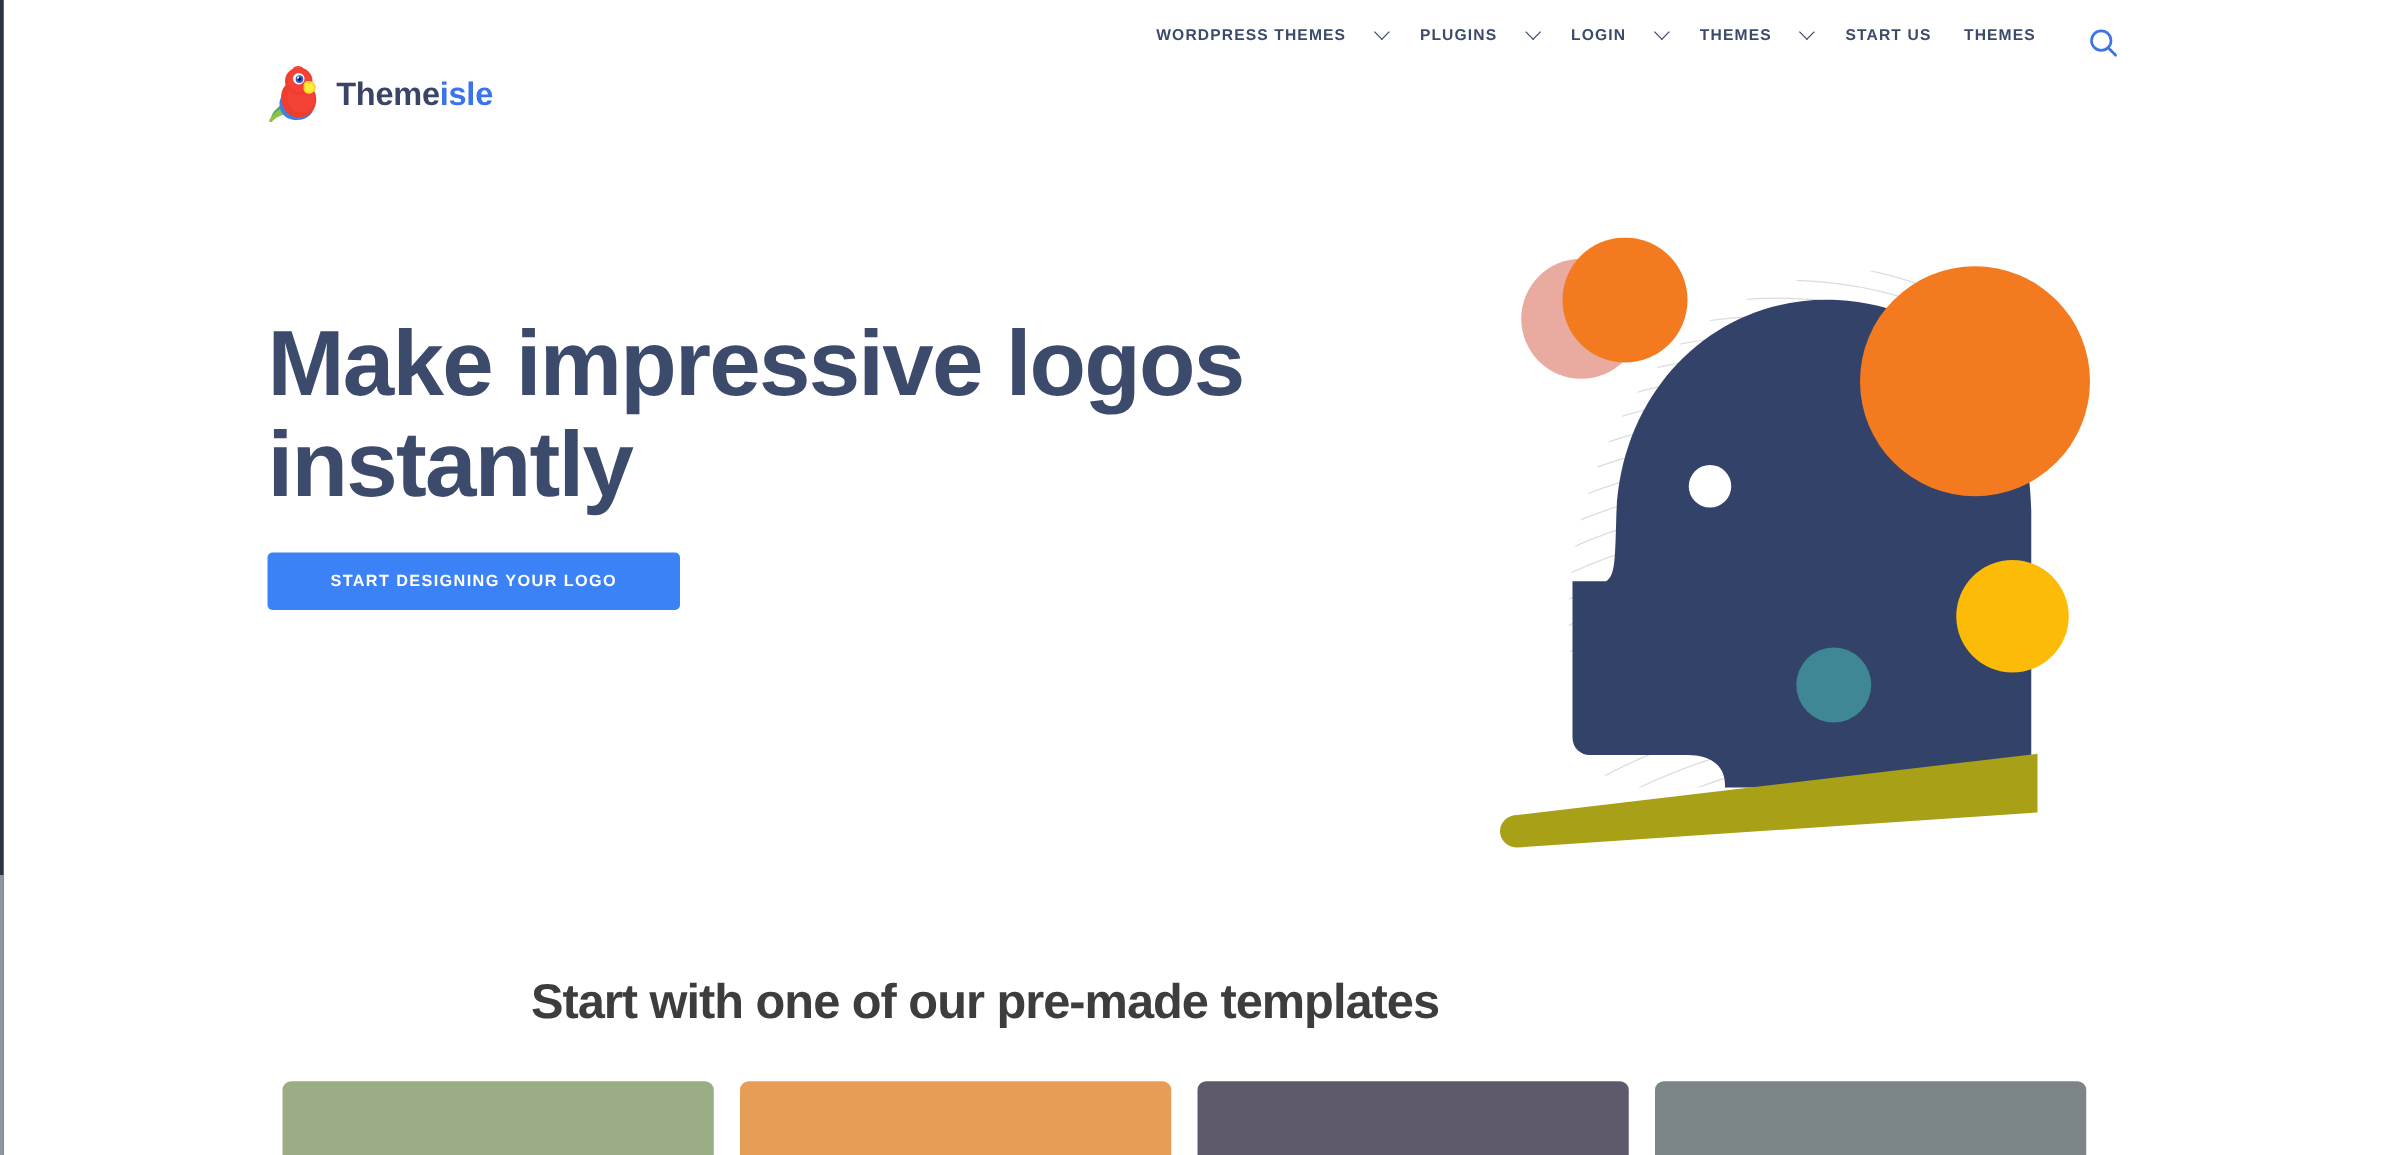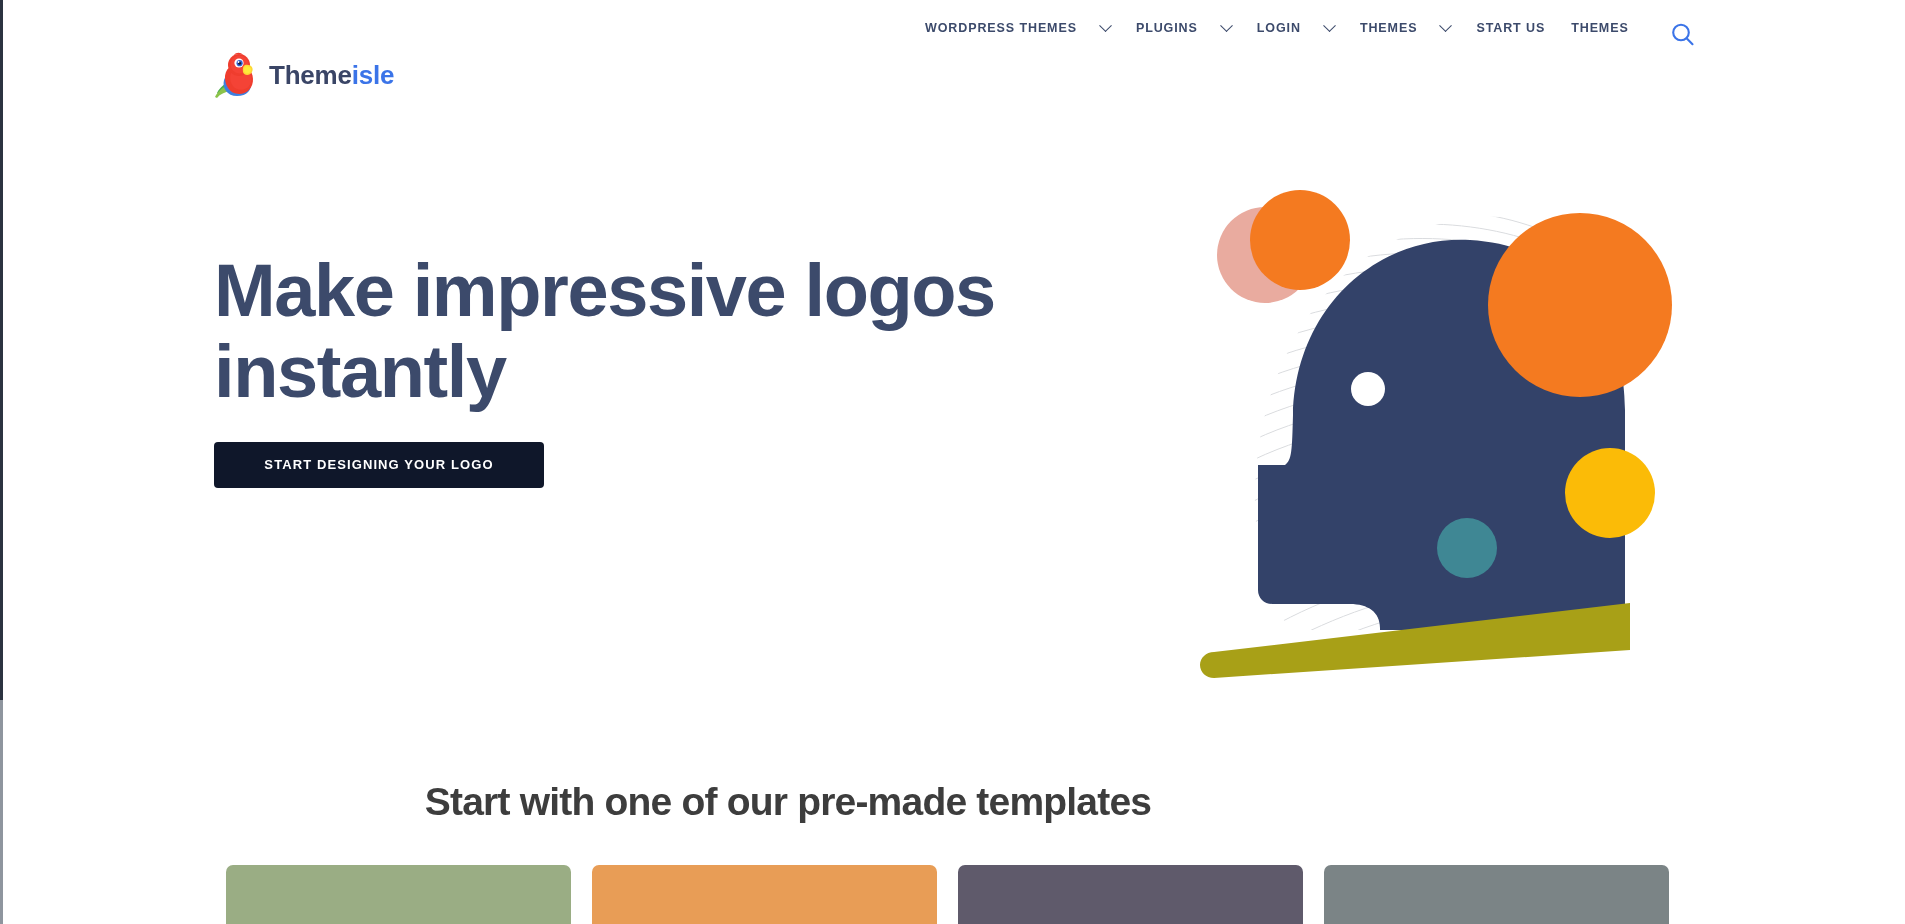--- a/index.html
+++ b/index.html
@@ -285,21 +285,21 @@
         <circle cx="13" cy="12.5" r="7.8" fill="none" stroke="#3b74e8" stroke-width="2.1"></circle>
         <line x1="18.6" y1="18.2" x2="24.5" y2="24.2" stroke="#3b74e8" stroke-width="2.1" stroke-linecap="round"></line>
       </svg>
     </button>
   </header>
 
   <section class="hero">
 
     <div class="hero-copy">
       <h1 class="hero-title">Make impressive logos instantly</h1>
-      <button class="cta" style="background: #0f172a;">START DESIGNING YOUR LOGO</button>
+      <button class="cta" style="background: #3b82f6;">START DESIGNING YOUR LOGO</button>
     </div>
 
     <div class="hero-art">
       <svg width="530" height="530" viewBox="0 0 530 530" xmlns="http://www.w3.org/2000/svg">
         <defs>
           <clipPath id="clipHair">
             <path d="M100 470 C40 380 55 200 160 110 C250 35 380 40 440 120 L440 470 Z"></path>
           </clipPath>
           <clipPath id="clipOrangeSmall">
             <rect x="55" y="30" width="110" height="140"></rect>

